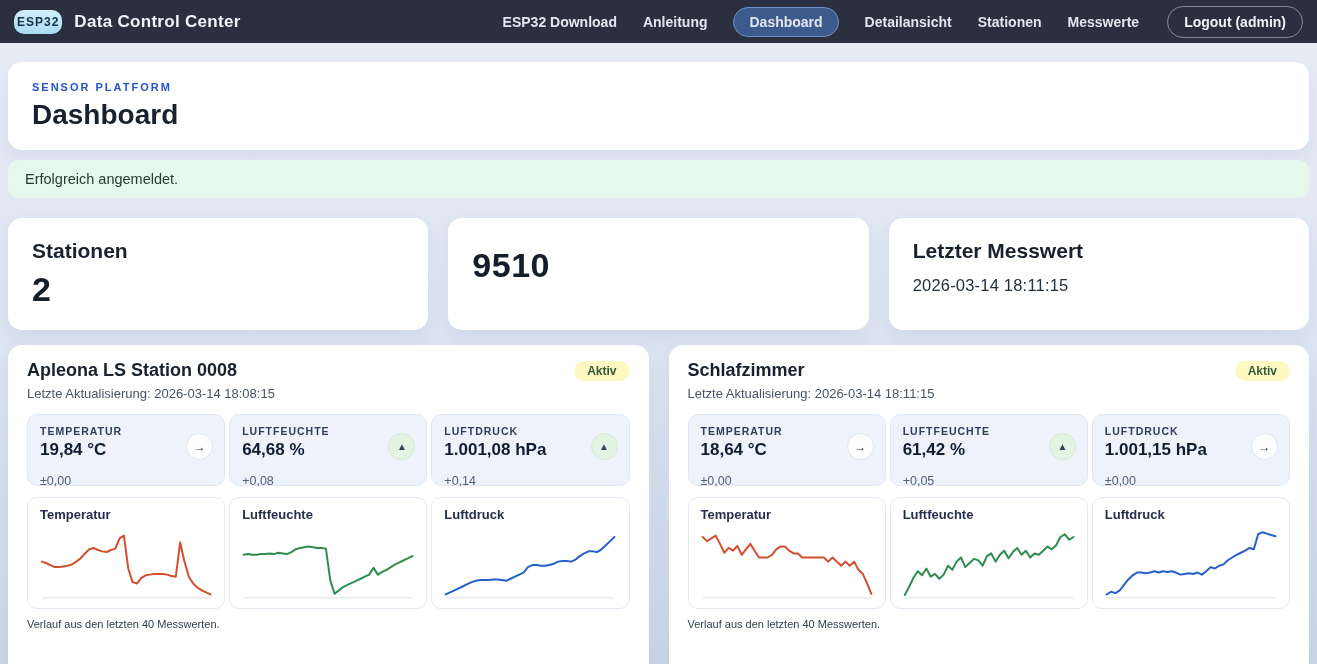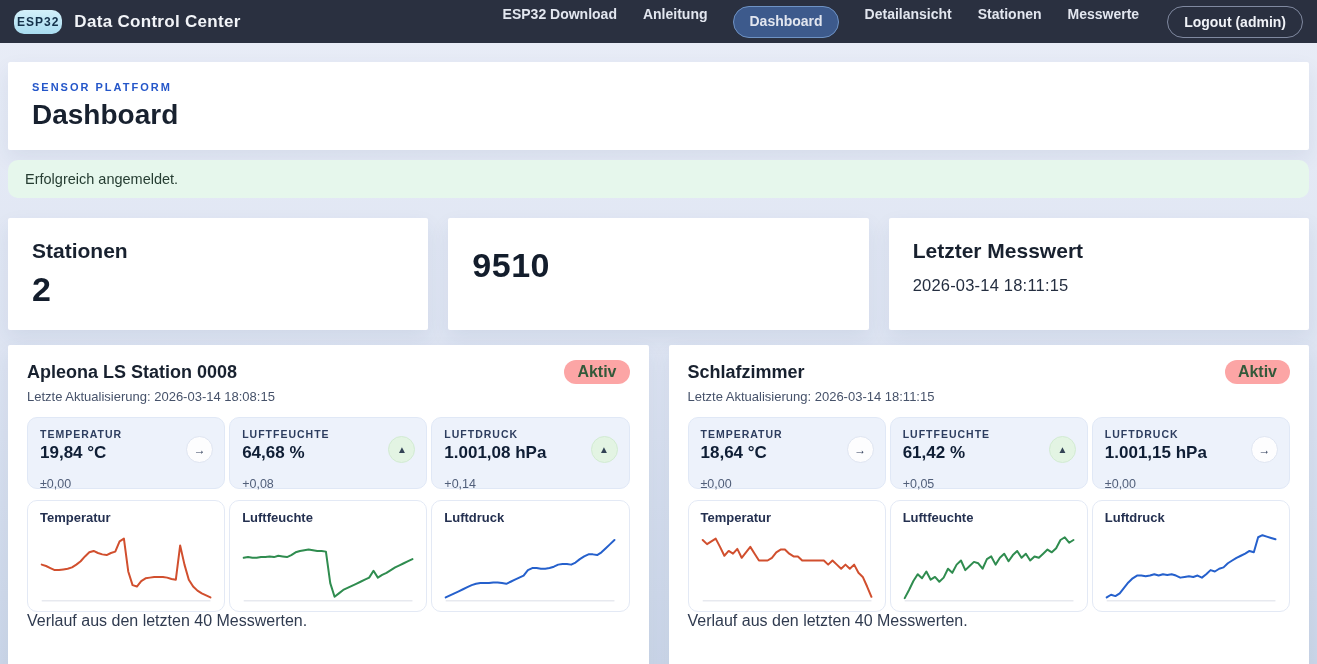--- a/index.html
+++ b/index.html
@@ -13,35 +13,35 @@
   .navbar {
     height:43px; background:#2a3040; display:flex; align-items:center;
     padding:0 14px; gap:12px;
   }
   .brand-badge {
     background:linear-gradient(180deg,#d3f0fa,#a9dcf0); color:#14314a;
     font-size:12px; font-weight:bold; letter-spacing:1px;
     padding:5px 3px; border-radius:10px;
   }
   .brand-title { color:#f2f4f8; font-size:17px; font-weight:bold; letter-spacing:.3px; }
-  .nav-links { margin-left:auto; display:flex; gap:26px; }
+  .nav-links { margin-left:auto; display:flex; align-items:center; gap:26px; }
   .nav-link { color:#e2e6ef; font-size:14px; font-weight:bold; text-decoration:none; cursor:pointer; }
   .nav-link.active {
     background:#3d5a8c; border:1.5px solid #6e92c4; border-radius:17px;
     padding:6px 15px;
   }
   .nav-logout {
     color:#f0f2f7; font-size:14px; font-weight:bold; cursor:pointer;
     border:1.5px solid #8089a0; border-radius:18px; padding:7px 16px; margin-left:2px;
     background:transparent;
   }
   
   .main { padding:19px 8px 13px; }
   .card {
-    background:#ffffff; border-radius:2px;
+    background:#ffffff; border-radius:14px;
     box-shadow:0 8px 20px rgba(44,62,118,.08);
   }
   .header-card { padding:19px 24px; margin-bottom:10px; }
   .eyebrow { color:#2456c9; font-size:11px; font-weight:bold; letter-spacing:2px; margin-bottom:6px; }
   .page-title { font-size:28px; font-weight:bold; color:#18212f; }
   .alert {
     background:#e6f7ec; border-radius:10px; padding:11px 17px; margin-bottom:20px;
     font-size:14.5px; color:#263d32;
   }
   
@@ -49,21 +49,21 @@
   .stat-card { height:112px; padding:21px 24px; }
   .stat-label { font-size:21px; font-weight:bold; color:#18212f; }
   .stat-value { font-size:34px; font-weight:bold; color:#131d2c; margin-top:7px; letter-spacing:.5px; }
   .stat-value.date { font-size:16.5px; font-weight:normal; color:#242e40; margin-top:13px; letter-spacing:.2px; }
   
   .stations-row { display:grid; grid-template-columns:1fr 1fr; gap:20px; }
   .station-card { height:332px; padding:15px 19px; overflow:hidden; }
   .station-head { display:flex; align-items:center; justify-content:space-between; }
   .station-name { font-size:18px; font-weight:bold; color:#18212f; }
   .status-badge {
-    background:#fca5a5; color:#33593a; font-size:16px; font-weight:bold;
+    background:#fef9c3; color:#33593a; font-size:12px; font-weight:bold;
     padding:3px 13px; border-radius:13px;
   }
   .station-sub { font-size:13px; color:#46526a; margin-top:5px; }
   .metric-row, .chart-row { display:grid; grid-template-columns:1fr 1fr 1fr; gap:4px; }
   .metric-row { margin-top:13px; }
   .metric-tile {
     position:relative; height:72px; background:#edf2fb; border:1px solid #e0e8f6;
     border-radius:10px; padding:10px 12px;
   }
   .metric-label { font-size:10.5px; font-weight:bold; letter-spacing:1px; color:#2d3d5f; }
@@ -76,21 +76,21 @@
   .trend-flat { background:#fdfdfe; border:1px solid #dfe5f1; color:#2d3b57; }
   .trend-up { background:#e3f4e3; border:1px solid #d2ebd2; color:#334355; font-size:10px; }
   .chart-row { margin-top:11px; }
   .chart-card {
     height:112px; background:#ffffff; border:1px solid #e3e9f5; border-radius:10px;
     padding:9px 12px 8px;
   }
   .chart-title { font-size:13px; font-weight:bold; color:#243050; }
   .spark { width:100%; height:76px; margin-top:3px; }
   .spark svg { width:100%; height:100%; display:block; }
-  .station-footer { font-size:16px; color:#303b50; }
+  .station-footer { font-size:11px; color:#303b50; margin-top:9px; }
 </style>
 </head>
 <body>
 
 <div class="navbar">
   <span class="brand-badge">ESP32</span>
   <span class="brand-title">Data Control Center</span>
   <div class="nav-links">
     <a class="nav-link">ESP32 Download</a>
     <a class="nav-link">Anleitung</a>

